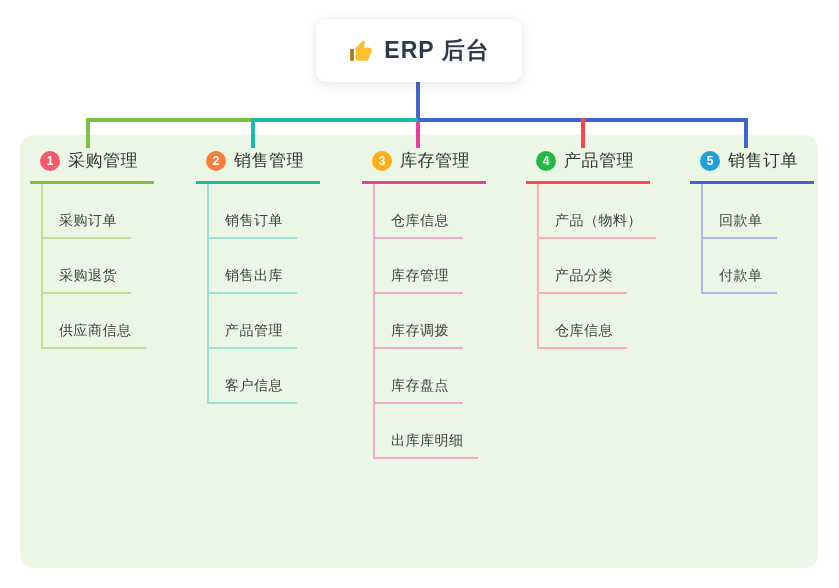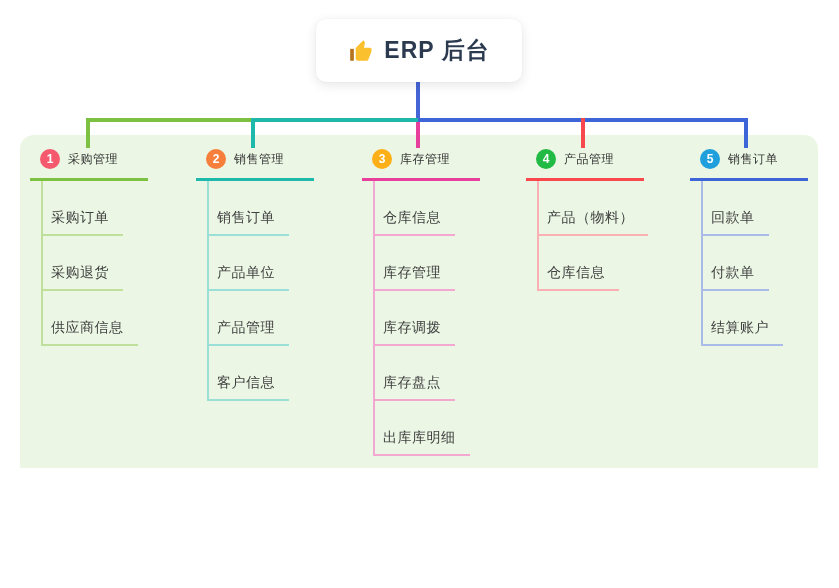--- a/index.html
+++ b/index.html
@@ -1,19 +1,19 @@
 <!DOCTYPE html>
 <html><head>
 <meta charset="utf-8">
 <style>
   * { margin:0; padding:0; box-sizing:border-box; }
   html,body { background:#ffffff; }
   body { font-family:"Liberation Sans","DejaVu Sans",sans-serif; }
   .stage {
-    position:relative; width:839px; height:468px; overflow:hidden; background:#ffffff;
+    position:relative; width:839px; height:588px; overflow:hidden; background:#ffffff;
   }
   .panel {
     position:absolute; left:20px; top:135px; width:798px; height:433px;
     background:#ebf7e4; border-radius:14px;
   }
   .root-card {
     position:absolute; left:316px; top:19px; width:206px; height:63px;
     background:#ffffff; border-radius:10px;
     box-shadow:0 3px 12px rgba(0,0,0,0.10), 0 0 2px rgba(0,0,0,0.06);
     display:flex; align-items:center; justify-content:center; gap:10px;
@@ -40,25 +40,25 @@
     display:inline-flex; align-items:center; gap:8px;
     min-width:118px; padding:3px 16px 9px 10px;
     border-bottom:3px solid var(--c);
   }
   .badge {
     width:20px; height:20px; border-radius:50%;
     color:#ffffff; font-size:12px; font-weight:bold;
     display:inline-flex; align-items:center; justify-content:center;
     flex:0 0 auto;
   }
-  .branch-title { font-size:12px; font-weight:500; color:#333333; letter-spacing:0.5px; white-space:nowrap; }
+  .branch-title { font-size:17px; font-weight:500; color:#333333; letter-spacing:0.5px; white-space:nowrap; }
   .children { margin-left:11px; border-left:2px solid var(--lc); }
   .child { height:55px; display:flex; align-items:flex-end; }
   .child-label {
-    display:inline-block; padding:0 14px 7px 8px;
+    display:inline-block; padding:0 14px 7px 16px;
     border-bottom:2px solid var(--lc);
     font-size:14px; color:#3f3f3f; white-space:nowrap; letter-spacing:0.5px;
   }
 </style>
 </head>
 <body>
 
 <div class="stage">
 
   <div class="panel"></div>
@@ -105,21 +105,21 @@
   <div class="branch" style="left: 196px; --c: #1fb9ac; --lc: #9adfd8;">
     <div class="branch-header">
       <span class="badge" style="background: rgb(245, 127, 59);">2</span>
       <span class="branch-title">销售管理</span>
     </div>
     <div class="children">
           <div class="child">
             <span class="child-label">销售订单</span>
           </div>
           <div class="child">
-            <span class="child-label">产品单位</span>
+            <span class="child-label">销售出库</span>
           </div>
           <div class="child">
             <span class="child-label">产品管理</span>
           </div>
           <div class="child">
             <span class="child-label">客户信息</span>
           </div>
         </div>
   </div>
 
@@ -150,36 +150,36 @@
   <div class="branch" style="left: 526px; --c: #f8484e; --lc: #fbb0b4;">
     <div class="branch-header">
       <span class="badge" style="background: rgb(33, 186, 69);">4</span>
       <span class="branch-title">产品管理</span>
     </div>
     <div class="children">
           <div class="child">
             <span class="child-label">产品（物料）</span>
           </div>
           <div class="child">
+            <span class="child-label">产品分类</span>
+          </div>
+          <div class="child">
             <span class="child-label">仓库信息</span>
           </div>
         </div>
   </div>
 
   <div class="branch" style="left: 690px; --c: #3d65d8; --lc: #a9bce8;">
     <div class="branch-header">
       <span class="badge" style="background: rgb(31, 159, 219);">5</span>
       <span class="branch-title">销售订单</span>
     </div>
     <div class="children">
           <div class="child">
             <span class="child-label">回款单</span>
           </div>
           <div class="child">
             <span class="child-label">付款单</span>
           </div>
-          <div class="child">
-            <span class="child-label">结算账户</span>
-          </div>
         </div>
   </div>
 </div>
 </div>
 
 </body></html>

